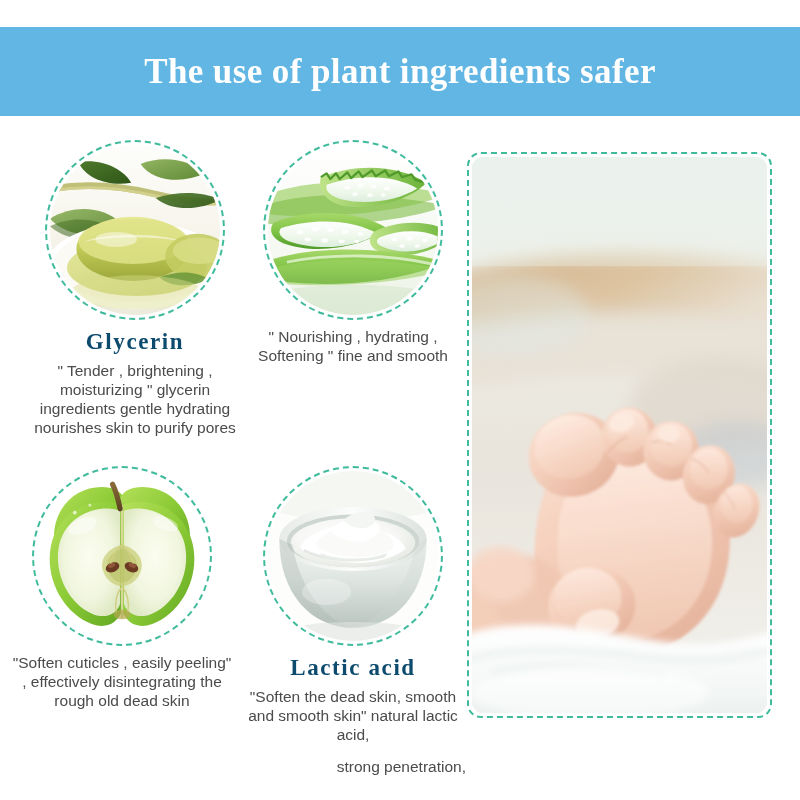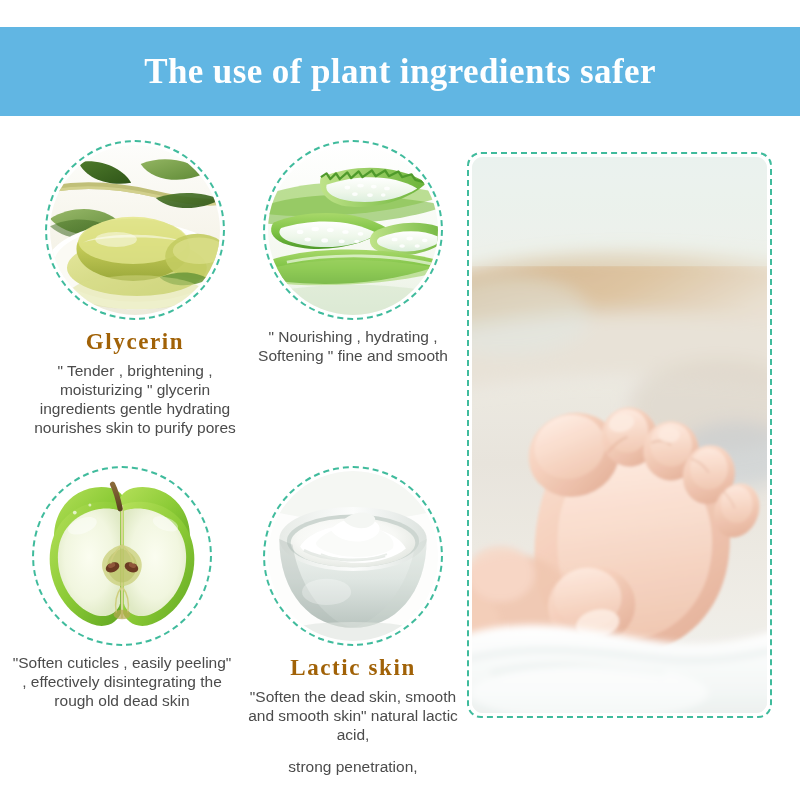--- a/index.html
+++ b/index.html
@@ -75,40 +75,40 @@
     border-radius: 50%;
     overflow: hidden;
     position: relative;
     background: #ffffff;
   }
   .ing-circle-inner svg { display: block; width: 100%; height: 100%; }
 
   .ing-title {
     text-align: center;
     margin-top: 9px;
-    color: #a16207;
+    color: #0c4a6e;
     font-family: "Liberation Serif", "DejaVu Serif", serif;
     font-size: 23px;
     font-weight: bold;
     letter-spacing: 1.6px;
     line-height: 1.1;
   }
   .ing-title.wide { letter-spacing: 3.2px; }
 
   .ing-desc {
     text-align: center;
     margin-top: 8px;
     color: #4b4b4b;
     font-family: "Liberation Sans", sans-serif;
     font-size: 15.5px;
     line-height: 1.22;
     padding: 0 2px;
   }
   .ing-desc p { margin: 0; }
-  .ing-desc p + p { margin-top: 13px; }
+  .ing-desc p + p { margin-top: 13px; text-align: right; }
 
   
   .photo-panel {
     position: absolute;
     left: 467px;
     top: 152px;
     width: 305px;
     height: 566px;
     border: 2px dashed #3fbb9c;
     border-radius: 14px;
@@ -381,21 +381,21 @@
             <path d="M38 84 C56 94 96 98 124 90" stroke="#e0e5e0" stroke-width="3" fill="none" opacity="0.8"></path>
             <path d="M56 88 C74 96 104 96 126 88" stroke="#eaeeea" stroke-width="2" fill="none"></path>
 
             <path d="M12 72 C12 130 46 166 90 166 C64 160 34 128 26 78 Z" fill="#a9b5b0" opacity="0.35"></path>
             <path d="M168 72 C168 130 134 166 90 166 C118 158 148 126 156 78 Z" fill="#cdd6d1" opacity="0.3"></path>
             <ellipse cx="62" cy="128" rx="26" ry="14" fill="#ffffff" opacity="0.3"></ellipse>
             <ellipse cx="90" cy="170" rx="70" ry="10" fill="#dfe4e0" opacity="0.6"></ellipse>
           </svg>
         </div>
       </div>
-      <div class="ing-title">Lactic skin</div>
+      <div class="ing-title">Lactic acid</div>
       <div class="ing-desc">
         <p>"Soften the dead skin, smooth and smooth skin" natural lactic acid,</p>
         <p>strong penetration,</p>
       </div>
     </div>
 
   </div>
 
   <div class="photo-panel">
     <div class="photo-panel-inner">

